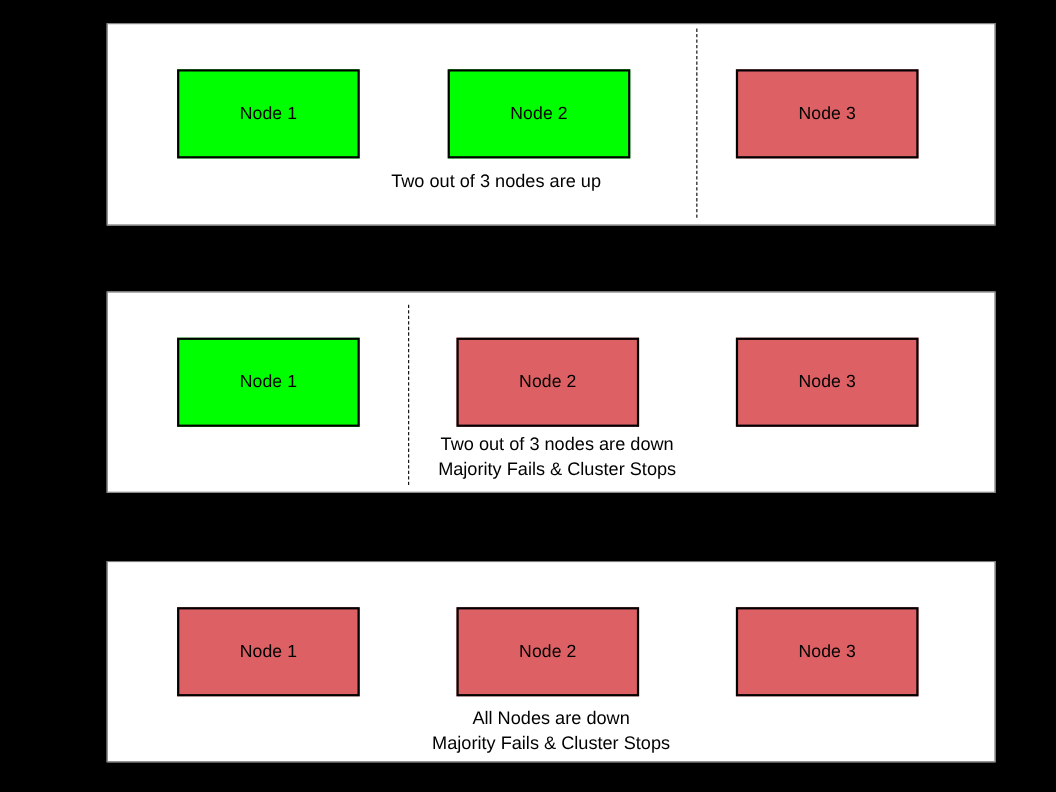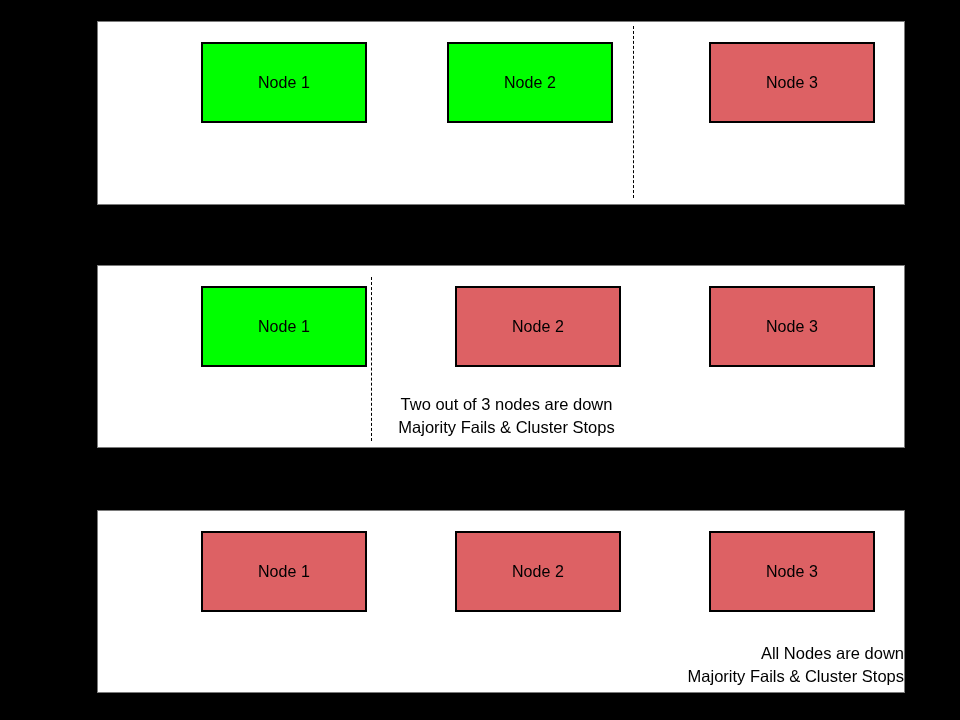--- a/index.html
+++ b/index.html
@@ -57,21 +57,21 @@
     line-height: 1;
     letter-spacing: 0.1px;
     white-space: nowrap;
   }
 
   
   .col-a { left: 63px; }
   .col-b { left: 309px; }
   .col-b-shift { left: 317px; }
   .col-c { left: 571px; }
-  .row-top { top: 20px; margin-left: 40px; }
+  .row-top { top: 41px; }
 
   
   .divider {
     position: absolute;
     width: 0;
     border-left: 1px dashed #000000;
   }
   #divider-1 { left: 535px; top: 4px;  height: 172px; }
   #divider-2 { left: 273px; top: 11px; height: 164px; }
 
@@ -98,21 +98,21 @@
     left: 13px;
     right: 0;
     top: 127px;
     text-align: center;
     padding-right: 2px;
   }
   #caption-3 {
     left: 0;
     right: 0;
     top: 131px;
-    text-align: right;
+    text-align: center;
   }
 </style>
 </head>
 <body>
 
 <div id="canvas">
 
   <div class="panel" id="panel-1">
 
     <div class="node-box up col-a row-top">
@@ -123,20 +123,21 @@
       <span class="node-label">Node 2</span>
     </div>
 
     <div class="node-box down col-c row-top">
       <span class="node-label">Node 3</span>
     </div>
 
     <div class="divider" id="divider-1"></div>
 
     <div class="caption" id="caption-1">
+      <span class="line">Two out of 3 nodes are up</span>
     </div>
   </div>
 
   <div class="panel" id="panel-2">
 
     <div class="node-box up col-a row-top">
       <span class="node-label">Node 1</span>
     </div>
 
     <div class="node-box down col-b-shift row-top">

